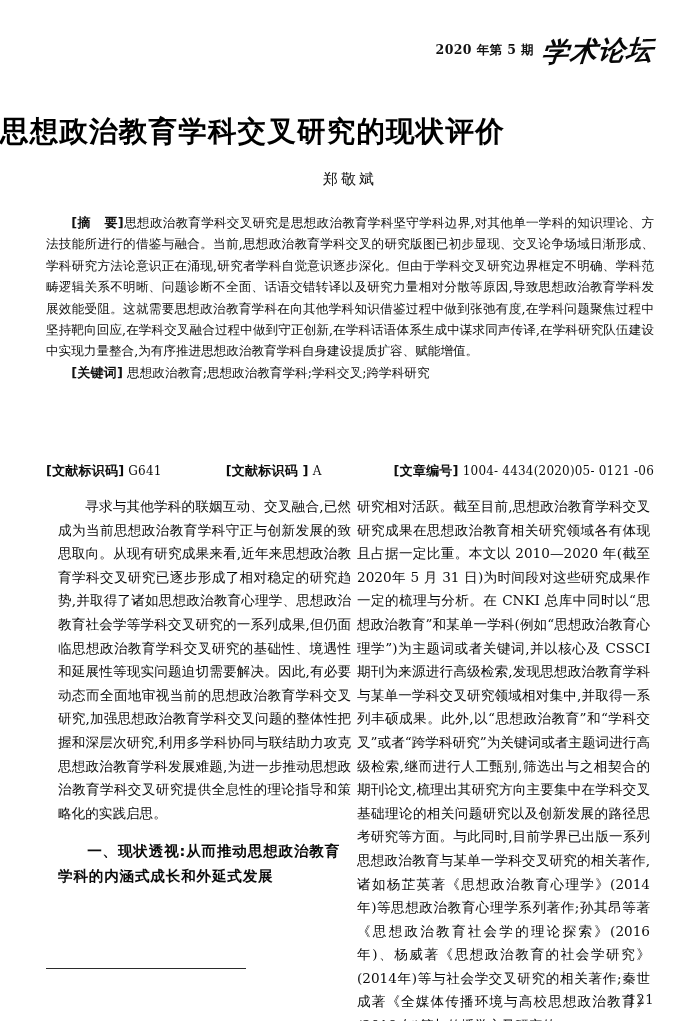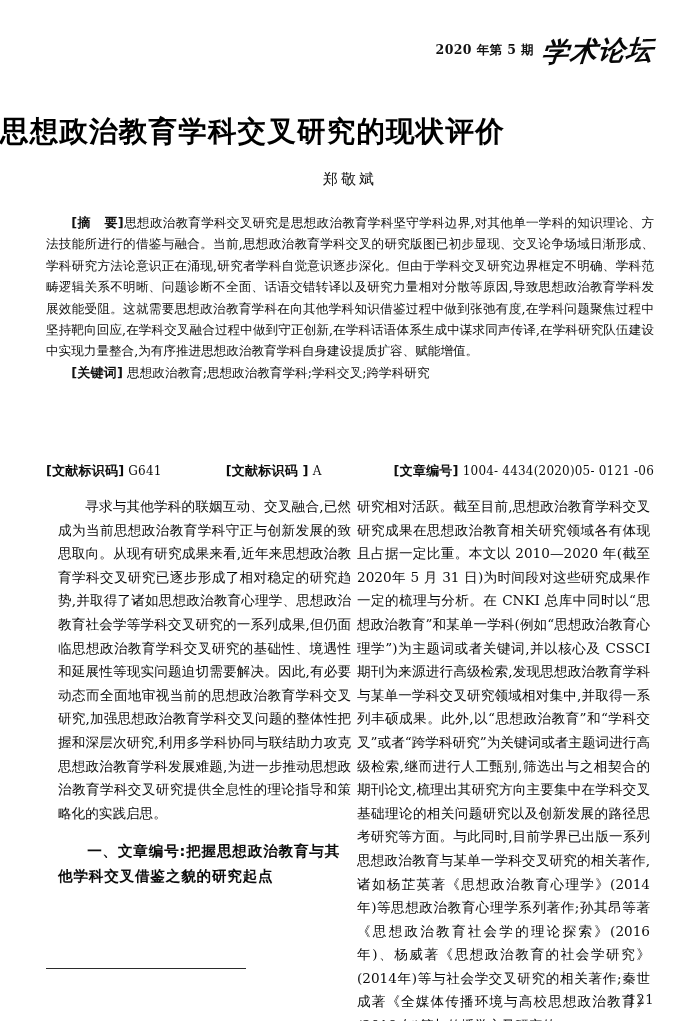--- a/index.html
+++ b/index.html
@@ -223,21 +223,21 @@
 
   <div class="codes">
     <span class="code-item c1"><span class="fm-label">[文献标识码]</span> <span class="code-val">G641</span></span>
     <span class="code-item c2"><span class="fm-label">[文献标识码 ]</span> <span class="code-val">A</span></span>
     <span class="code-item c3"><span class="fm-label">[文章编号]</span> <span class="code-val">1004- 4434(2020)05- 0121 -06</span></span>
   </div>
 
   <div class="columns">
     <div class="col">
       <p>寻求与其他学科的联姻互动、交叉融合,已然成为当前思想政治教育学科守正与创新发展的致思取向。从现有研究成果来看,近年来思想政治教育学科交叉研究已逐步形成了相对稳定的研究趋势,并取得了诸如思想政治教育心理学、思想政治教育社会学等学科交叉研究的一系列成果,但仍面临思想政治教育学科交叉研究的基础性、境遇性和延展性等现实问题迫切需要解决。因此,有必要动态而全面地审视当前的思想政治教育学科交叉研究,加强思想政治教育学科交叉问题的整体性把握和深层次研究,利用多学科协同与联结助力攻克思想政治教育学科发展难题,为进一步推动思想政治教育学科交叉研究提供全息性的理论指导和策略化的实践启思。</p>
-      <p class="sec-head">一、文章编号:把握思想政治教育与其他学科交叉借鉴之貌的研究起点</p>
+      <p class="sec-head">一、现状透视:从而推动思想政治教育学科的内涵式成长和外延式发展</p>
     </div>
     <div class="col">
       <p style="text-indent:0">研究相对活跃。截至目前,思想政治教育学科交叉研究成果在思想政治教育相关研究领域各有体现且占据一定比重。本文以 2010—2020 年(截至2020年 5 月 31 日)为时间段对这些研究成果作一定的梳理与分析。在 CNKI 总库中同时以“思想政治教育”和某单一学科(例如“思想政治教育心理学”)为主题词或者关键词,并以核心及 CSSCI 期刊为来源进行高级检索,发现思想政治教育学科与某单一学科交叉研究领域相对集中,并取得一系列丰硕成果。此外,以“思想政治教育”和“学科交叉”或者“跨学科研究”为关键词或者主题词进行高级检索,继而进行人工甄别,筛选出与之相契合的期刊论文,梳理出其研究方向主要集中在学科交叉基础理论的相关问题研究以及创新发展的路径思考研究等方面。与此同时,目前学界已出版一系列思想政治教育与某单一学科交叉研究的相关著作,诸如杨芷英著《思想政治教育心理学》(2014 年)等思想政治教育心理学系列著作;孙其昂等著《思想政治教育社会学的理论探索》(2016 年)、杨威著《思想政治教育的社会学研究》(2014年)等与社会学交叉研究的相关著作;秦世成著《全媒体传播环境与高校思想政治教育》(2018 年)等与传播学交叉研究的</p>
     </div>
   </div>
 
   <div class="fn-rule"></div>
 
   <div class="pageno">121</div>
 

